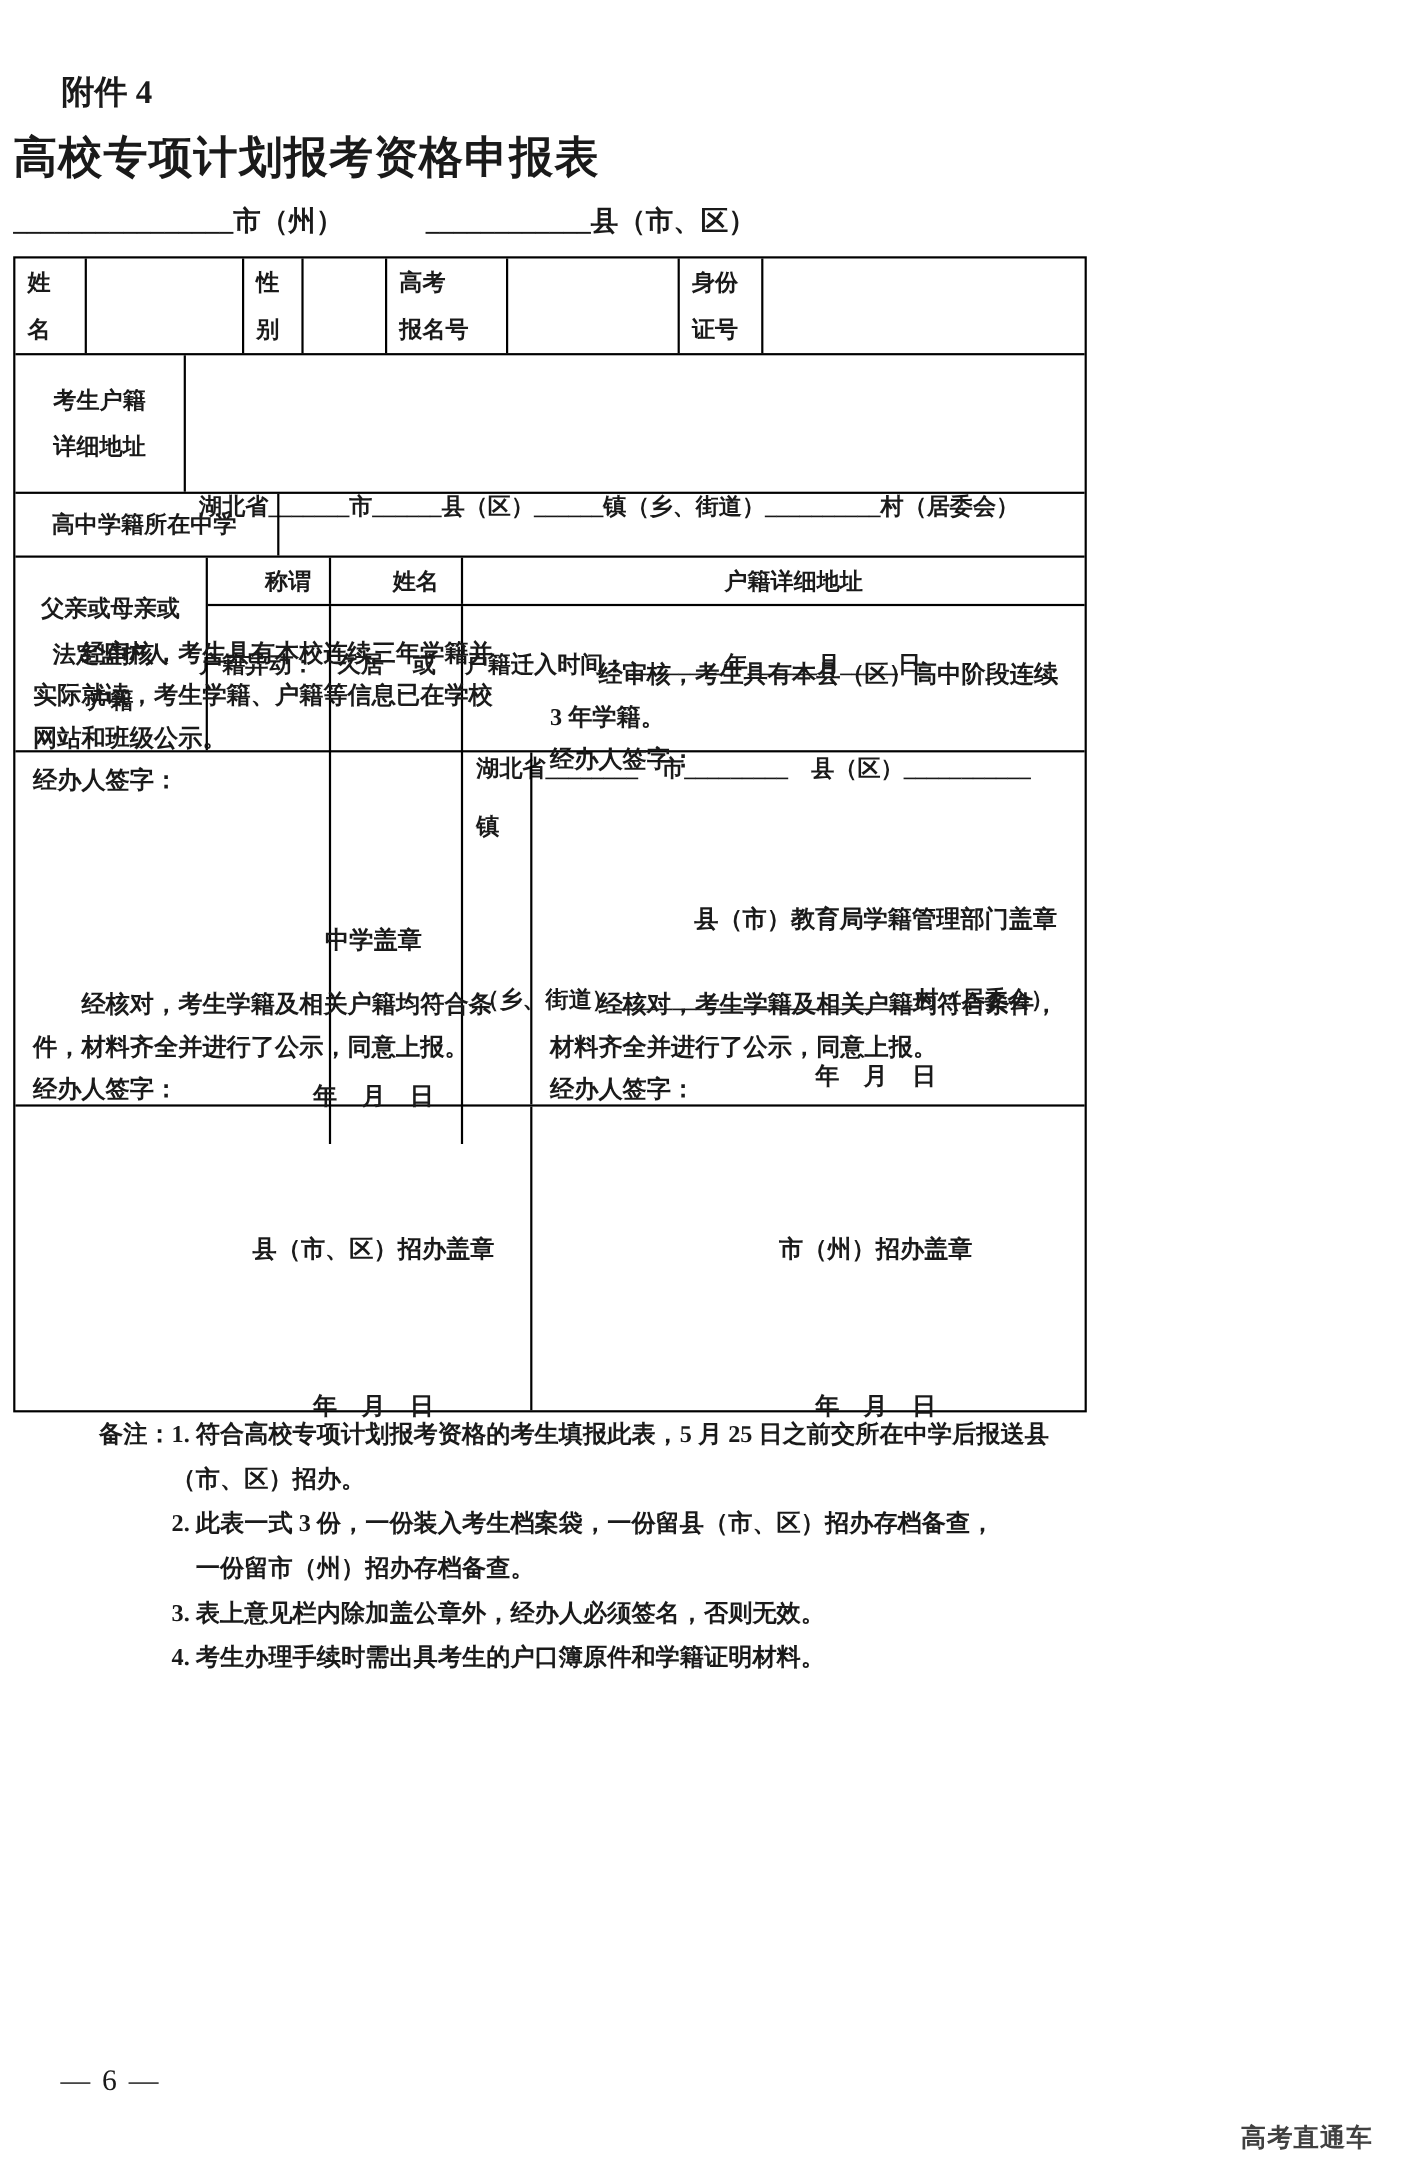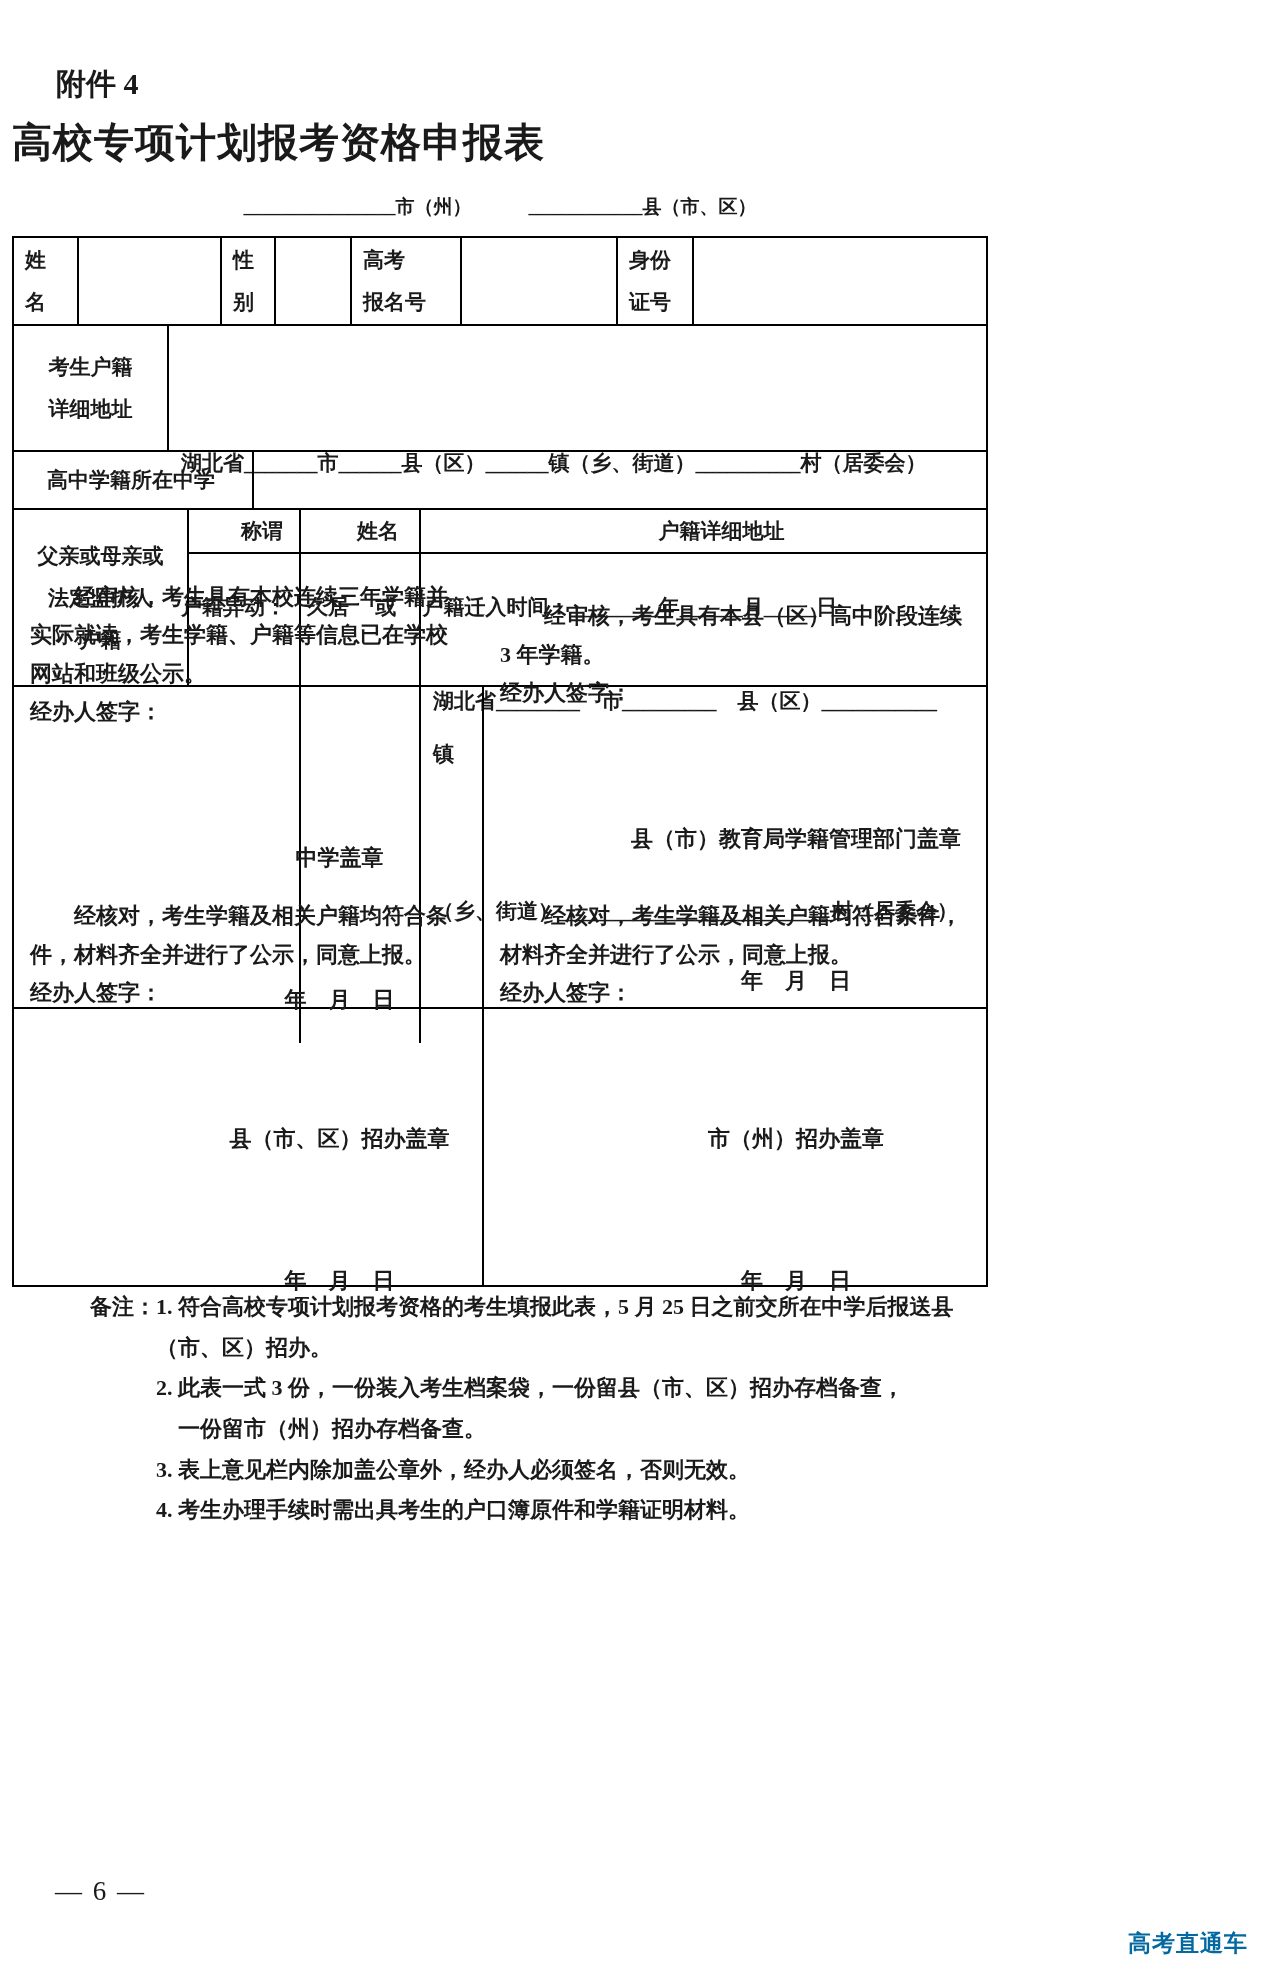--- a/index.html
+++ b/index.html
@@ -4,21 +4,21 @@
 <style>
   html,body{margin:0;padding:0;}
   body{
     width:1280px;height:1971px;background:#ffffff;color:#1a1a1a;
     font-family:"Liberation Serif","DejaVu Serif",serif;
     position:relative;overflow:hidden;
   }
   .doc{position:absolute;left:12px;top:64px;width:976px;}
   .attachment{font-size:30px;font-weight:bold;margin-left:44px;}
   .title{text-align:left;font-size:40px;font-weight:bold;margin-top:10px;letter-spacing:1px;}
-  .subtitle{text-align:center;font-size:19px;font-weight:bold;margin-top:24px;white-space:pre;}
+  .subtitle{font-size:25px;font-weight:bold;margin-top:14px;white-space:pre;}
 
   .tbl{border:2px solid #000;margin-top:16px;font-size:21px;font-weight:bold;}
   .tr{display:flex;align-items:stretch;}
   .tr + .tr{border-top:2px solid #000;}
   .td{
     border-left:2px solid #000;display:flex;align-items:center;justify-content:center;
     text-align:center;white-space:pre-line;line-height:2.0;box-sizing:border-box;
   }
   .td:first-child{border-left:none;}
   .bl{border-left:2px solid #000;box-sizing:border-box;}
@@ -58,21 +58,21 @@
   .stamp-left{padding-left:42%;}
   .stamp-right{padding-left:26%;}
 
   .notes{display:flex;padding-left:78px;font-size:22px;line-height:1.85;font-weight:bold;}
   .notes-label{flex:0 0 auto;}
   .notes-items{flex:1;}
   .note{white-space:pre-wrap;}
 
   .pagenum{position:absolute;left:55px;top:1876px;font-size:27px;letter-spacing:2px;}
   .watermark{
-    position:absolute;right:32px;top:1928px;font-size:23px;color:#0369a1;
+    position:absolute;right:32px;top:1928px;font-size:23px;color:#404040;
     font-family:"Liberation Sans","DejaVu Sans",sans-serif;font-weight:bold;letter-spacing:1px;
   }
 </style>
 </head>
 <body>
 
 <div class="doc">
 
   <div class="attachment">附件 4</div>
   <div class="title">高校专项计划报考资格申报表</div>

